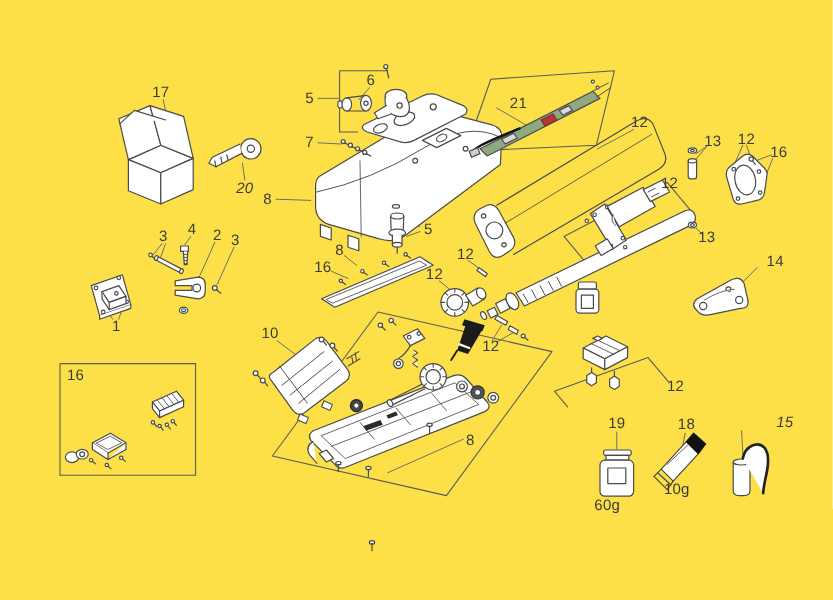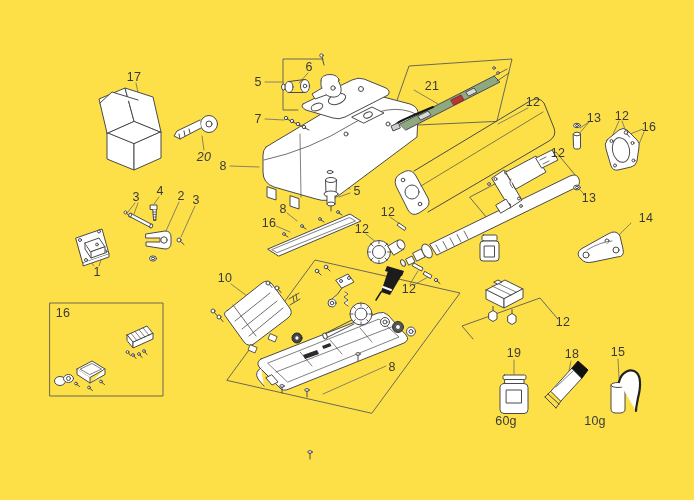--- a/index.html
+++ b/index.html
@@ -455,17 +455,17 @@
       <div class="part-label" style="left: 388px; top: 212px; color: rgb(58, 58, 58);">12</div>
       <div class="part-label" style="left: 362px; top: 229px; color: rgb(58, 58, 58);">12</div>
       <div class="part-label" style="left: 589px; top: 198px; color: rgb(58, 58, 58);">13</div>
       <div class="part-label" style="left: 63px; top: 313px; color: rgb(58, 58, 58);">16</div>
       <div class="part-label" style="left: 225px; top: 278px; color: rgb(58, 58, 58);">10</div>
       <div class="part-label" style="left: 409px; top: 289px; color: rgb(58, 58, 58);">12</div>
       <div class="part-label" style="left: 563px; top: 322px; color: rgb(58, 58, 58);">12</div>
       <div class="part-label" style="left: 392px; top: 367px; color: rgb(58, 58, 58);">8</div>
       <div class="part-label" style="left: 514px; top: 353px; color: rgb(58, 58, 58);">19</div>
       <div class="part-label" style="left: 572px; top: 354px; color: rgb(58, 58, 58);">18</div>
-      <div class="part-label" style="left: 618px; top: 352px; color: rgb(58, 58, 58);">15</div>
+      <div class="part-label" style="left: 654px; top: 352px; color: rgb(58, 58, 58); font-style: italic;">15</div>
       <div class="part-label" style="left: 506px; top: 421px; color: rgb(58, 58, 58);">60g</div>
-      <div class="part-label" style="left: 564px; top: 421px; color: rgb(58, 58, 58); margin-left: 31px;">10g</div>
+      <div class="part-label" style="left: 564px; top: 408px; color: rgb(58, 58, 58);">10g</div>
     </div>
 </div>
 
 </body></html>

